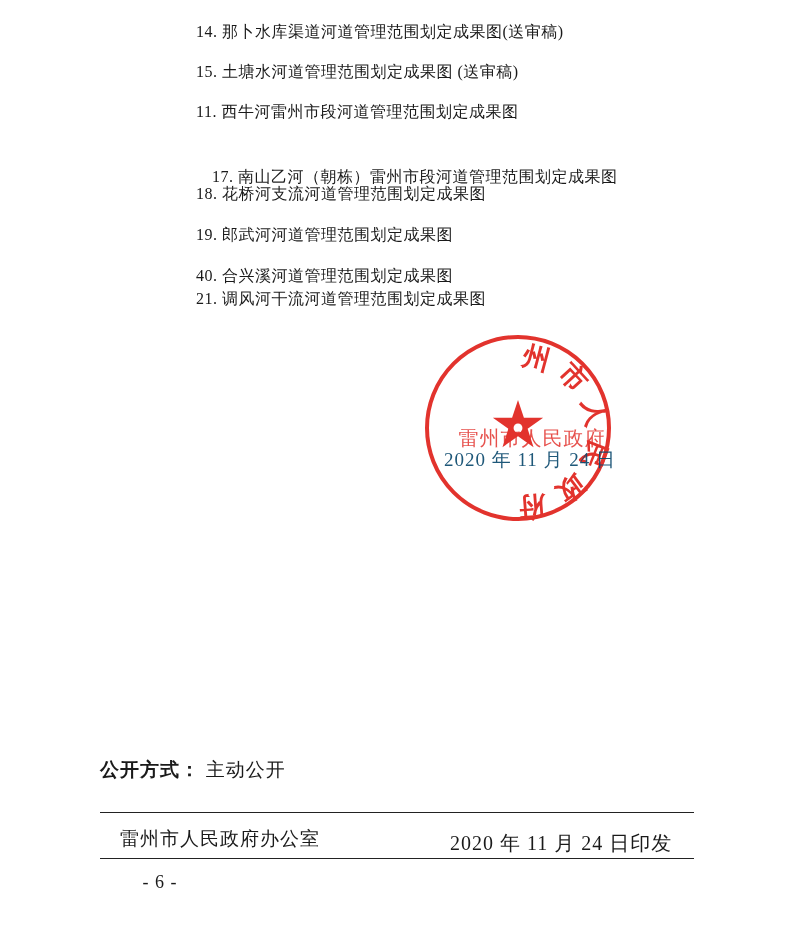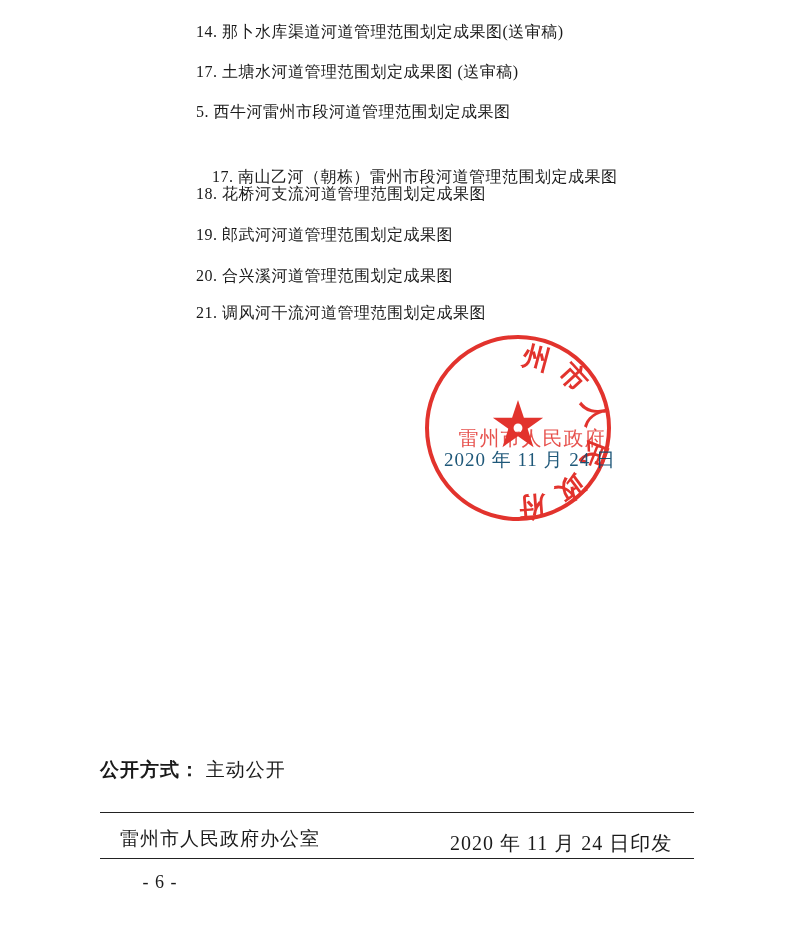--- a/index.html
+++ b/index.html
@@ -34,21 +34,21 @@
     padding: 0;
     white-space: nowrap;
   }
   .li-1  { position: absolute; left: 196px; top: 24px; }
   .li-2  { position: absolute; left: 196px; top: 64px; }
   .li-3  { position: absolute; left: 196px; top: 104px; }
   .li-4  { position: absolute; left: 212px; top: 145px; margin-top: 24px; }
   .li-5  { position: absolute; left: 196px; top: 186px; }
   .li-6  { position: absolute; left: 196px; top: 227px; }
   .li-7  { position: absolute; left: 196px; top: 268px; }
-  .li-8  { position: absolute; left: 196px; top: 305px; }
+  .li-8  { position: absolute; left: 196px; top: 291px; }
 
   
   .seal-area {
     position: absolute;
     left: 415px;
     top: 335px;
     width: 230px;
     height: 160px;
   }
   .seal {
@@ -160,26 +160,26 @@
     letter-spacing: 1px;
   }
 </style>
 </head>
 <body>
 
 <div class="page">
 
   <div class="doc-body">
     <div class="list-item li-1">14. 那卜水库渠道河道管理范围划定成果图(送审稿)</div>
-    <div class="list-item li-2">17. 土塘水河道管理范围划定成果图 (送审稿)</div>
-    <div class="list-item li-3">5. 西牛河雷州市段河道管理范围划定成果图</div>
+    <div class="list-item li-2">15. 土塘水河道管理范围划定成果图 (送审稿)</div>
+    <div class="list-item li-3">11. 西牛河雷州市段河道管理范围划定成果图</div>
     <div class="list-item li-4">17. 南山乙河（朝栋）雷州市段河道管理范围划定成果图</div>
     <div class="list-item li-5">18. 花桥河支流河道管理范围划定成果图</div>
     <div class="list-item li-6">19. 郎武河河道管理范围划定成果图</div>
-    <div class="list-item li-7">20. 合兴溪河道管理范围划定成果图</div>
+    <div class="list-item li-7">40. 合兴溪河道管理范围划定成果图</div>
     <div class="list-item li-8">21. 调风河干流河道管理范围划定成果图</div>
   </div>
 
   <div class="seal-area">
     <div class="seal">
       <svg class="seal-ring-text" viewBox="0 0 186 186">
         <defs>
           <path id="ringpath" d="M 93,93 m 0,-66 a 66,66 0 1,1 -0.1,0" fill="none"></path>
         </defs>
         <text fill="#e0221c" font-family="Liberation Serif, serif" font-size="27" font-weight="bold" letter-spacing="10">

